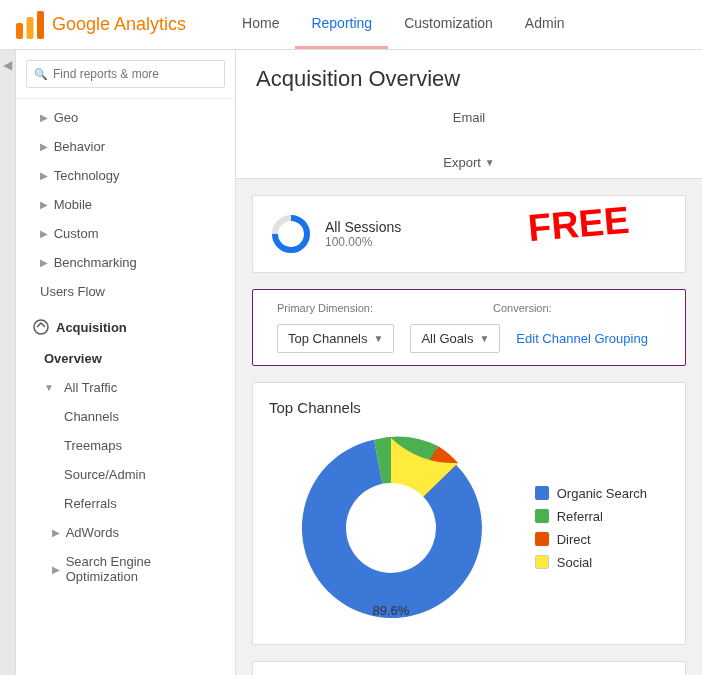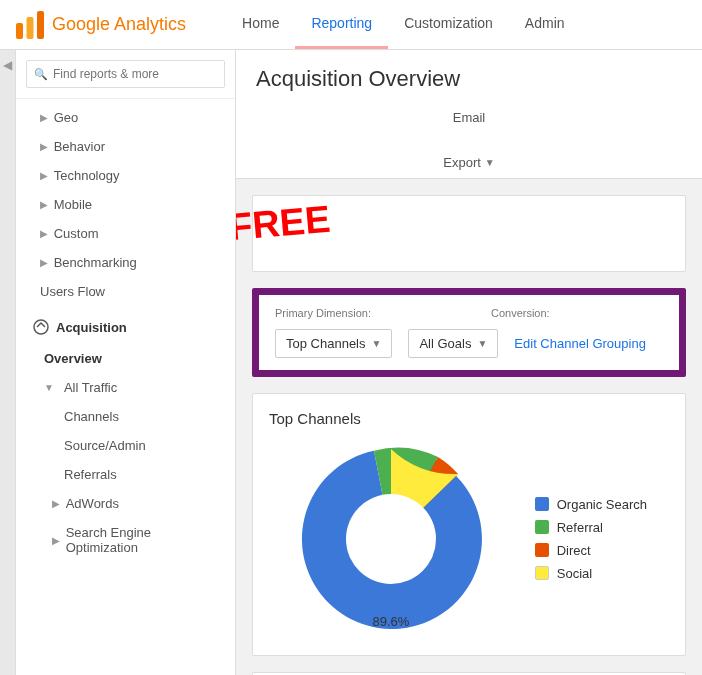--- a/index.html
+++ b/index.html
@@ -217,23 +217,23 @@
       font-size: 38px;
       color: red;
       font-weight: 900;
       transform: rotate(-5deg);
       display: inline-block;
     }
 
     
     .dimension-row {
       background: #fff;
-      border: 7px solid #701a75;
-      border-radius: 2px;
-      padding: 12px 16px;
+      border: 1px solid #701a75;
+      border-radius: 2px;
+      padding: 12px 24px;
       margin-bottom: 16px;
     }
     .dim-labels {
       display: flex;
       gap: 40px;
       margin-bottom: 10px;
     }
     .dim-label {
       font-size: 11px;
       color: #777;
@@ -425,20 +425,23 @@
       <span>Overview</span>
     </div>
     <div class="sidebar-all-traffic">
       <span style="margin-right:4px;color:#999;font-size:10px;">▼</span>
       <span>All Traffic</span>
     </div>
     <div class="sidebar-item indented2">
       <span>Channels</span>
     </div>
     <div class="sidebar-item indented2">
+      <span>Treemaps</span>
+    </div>
+    <div class="sidebar-item indented2">
       <span>Source/Admin</span>
     </div>
     <div class="sidebar-item indented2">
       <span>Referrals</span>
     </div>
     <div class="sidebar-item indented">
       <span class="arrow">▶</span>
       <span>AdWords</span>
     </div>
     <div class="sidebar-item indented">
@@ -457,20 +460,30 @@
           <span>Export</span>
           <span class="dropdown-arrow">▼</span>
         </button>
       </div>
     </div>
 
     <div class="content-area">
 
       <div class="relative-container">
         <div class="segment-card">
+          <div class="segment-left">
+            <svg class="donut-icon" viewBox="0 0 44 44">
+              <circle cx="22" cy="22" r="16" fill="none" stroke="#e0e0e0" stroke-width="6"></circle>
+              <circle cx="22" cy="22" r="16" fill="none" stroke="#1a73e8" stroke-width="6" stroke-dasharray="100" stroke-dashoffset="25" transform="rotate(-90 22 22)"></circle>
+            </svg>
+            <div>
+              <div class="segment-name">All Sessions</div>
+              <div class="segment-pct">100.00%</div>
+            </div>
+          </div>
 
           <div style="position:relative;right:40px;top:-10px;">
             <span class="free-text">FREE</span>
           </div>
         </div>
       </div>
 
       <div class="dimension-row">
         <div class="dim-labels">
           <span class="dim-label">Primary Dimension:</span>

